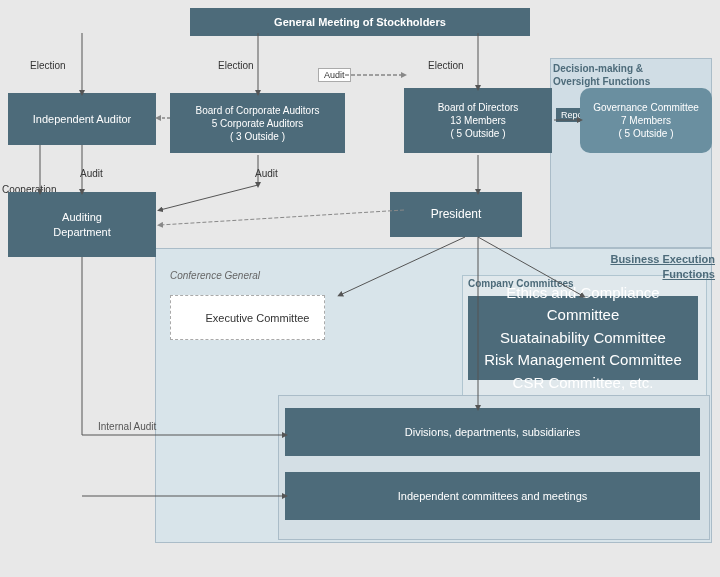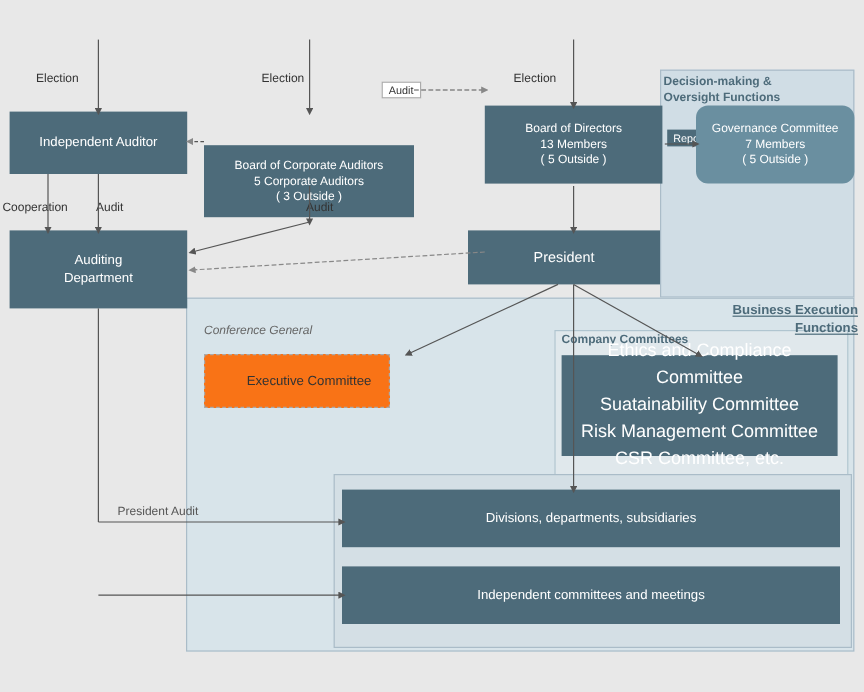--- a/index.html
+++ b/index.html
@@ -45,21 +45,21 @@
       line-height: 1.3;
       border: none;
     }
 
     .box-light {
       background: #6a8fa0;
       border-radius: 10px;
     }
 
     .box-dashed {
-      background: #f97316;
+      background: #ffffff;
       color: #333;
       border: 1px dashed #aaa;
       padding-left: 20px;
     }
 
     
     .label {
       position: absolute;
       font-size: 10px;
       color: #333;
@@ -143,54 +143,55 @@
 <div class="diagram">
 
   <div class="zone-decision" style="left: 550px; top: 58px; width: 162px; height: 190px;"></div>
 
   <div class="zone-business" style="left: 155px; top: 248px; width: 557px; height: 295px;"></div>
 
   <div class="zone-company" style="left: 462px; top: 275px; width: 245px; height: 145px;"></div>
 
   <div class="zone-bottom" style="left: 278px; top: 395px; width: 432px; height: 145px;"></div>
 
+  <div class="box top-bar" style="top: 8px; left: 50%; transform: translateX(-50%); position: absolute; min-width: 340px; padding: 7px 40px;">General Meeting of Stockholders</div>
 
   <span class="label" style="top: 60px; left: 30px; font-size: 10px;">Election</span>
   <span class="label" style="top: 60px; left: 218px; font-size: 10px;">Election</span>
   <span class="label" style="top: 60px; left: 428px; font-size: 10px;">Election</span>
 
   <div class="audit-badge" style="top: 68px; left: 318px; font-size: 9px;">Audit</div>
 
   <div class="box" style="top: 93px; left: 8px; width: 148px; height: 52px; font-size: 11px;">Independent Auditor</div>
 
-  <div class="box" style="top: 93px; left: 170px; width: 175px; height: 60px; font-size: 10px; white-space: pre-line; margin-top: 28px;">
+  <div class="box" style="top: 93px; left: 170px; width: 175px; height: 60px; font-size: 10px; white-space: pre-line;">
     <span>Board of Corporate Auditors<br>5 Corporate Auditors<br>( 3 Outside )</span>
   </div>
 
   <div class="box" style="top: 88px; left: 404px; width: 148px; height: 65px; font-size: 10px;">
     <span>Board of Directors<br>13 Members<br>( 5 Outside )</span>
   </div>
 
   <div class="report-badge" style="top: 108px; left: 556px;">Report</div>
 
   <div class="box box-light" style="top: 88px; left: 580px; width: 132px; height: 65px; font-size: 10px;">
     <span>Governance Committee<br>7 Members<br>( 5 Outside )</span>
   </div>
 
-  <span class="label" style="top: 168px; left: 2px; font-size: 10px; text-align: center;">Cooperation</span>
+  <span class="label" style="top: 184px; left: 2px; font-size: 10px; text-align: center;">Cooperation</span>
 
   <span class="label" style="top: 168px; left: 80px; font-size: 10px;">Audit</span>
 
   <span class="label" style="top: 168px; left: 255px; font-size: 10px;">Audit</span>
 
   <div class="box" style="top: 192px; left: 8px; width: 148px; height: 65px; font-size: 11px;">
     <span>Auditing<br>Department</span>
   </div>
 
-  <div class="box" style="top: 192px; left: 390px; width: 160px; height: 45px; font-size: 12px;">President</div>
+  <div class="box" style="top: 192px; left: 390px; width: 132px; height: 45px; font-size: 12px;">President</div>
 
   <div class="section-label" style="top: 62px; left: 553px; font-size: 10px; text-align: left; width: 155px; color: #4d6b7a; font-weight: bold; line-height: 1.3;">
     <span>Decision-making &amp;<br>Oversight Functions</span>
   </div>
 
   <div class="section-label" style="top: 252px; left: 590px; font-size: 11px; text-align: right; width: 125px; color: #4d6b7a; font-weight: bold; line-height: 1.4; text-decoration: underline;">
     <span>Business Execution<br>Functions</span>
   </div>
 
   <span class="conference-label" style="top: 270px; left: 170px; color: #666;">Conference General</span>
@@ -202,21 +203,21 @@
   <span class="committees-label" style="top: 278px; left: 468px;">Company Committees</span>
 
   <div class="box" style="top: 296px; left: 468px; width: 230px; height: 84px; font-size: 15px; line-height: 1.5;">
     <span>Ethics and Compliance Committee<br>Suatainability Committee<br>Risk Management Committee<br>CSR Committee, etc.</span>
   </div>
 
   <div class="box" style="top: 408px; left: 285px; width: 415px; height: 48px; font-size: 11px;">Divisions, departments, subsidiaries</div>
 
   <div class="box" style="top: 472px; left: 285px; width: 415px; height: 48px; font-size: 11px;">Independent committees and meetings</div>
 
-  <span class="label" style="bottom: 145px; left: 98px; font-size: 10px; color: #555;">President Audit</span>
+  <span class="label" style="bottom: 145px; left: 98px; font-size: 10px; color: #555;">Internal Audit</span>
 
   <svg class="arrows-svg">
 
     <line x1="82" y1="33" x2="82" y2="93" stroke="#555" stroke-width="1" marker-end="url(#arrow)"></line>
 
     <line x1="258" y1="33" x2="258" y2="93" stroke="#555" stroke-width="1" marker-end="url(#arrow)"></line>
 
     <line x1="478" y1="33" x2="478" y2="88" stroke="#555" stroke-width="1" marker-end="url(#arrow)"></line>
 
     <line x1="345" y1="75" x2="404" y2="75" stroke="#555" stroke-width="1" stroke-dasharray="4,2" marker-end="url(#arrow-gray)"></line>

